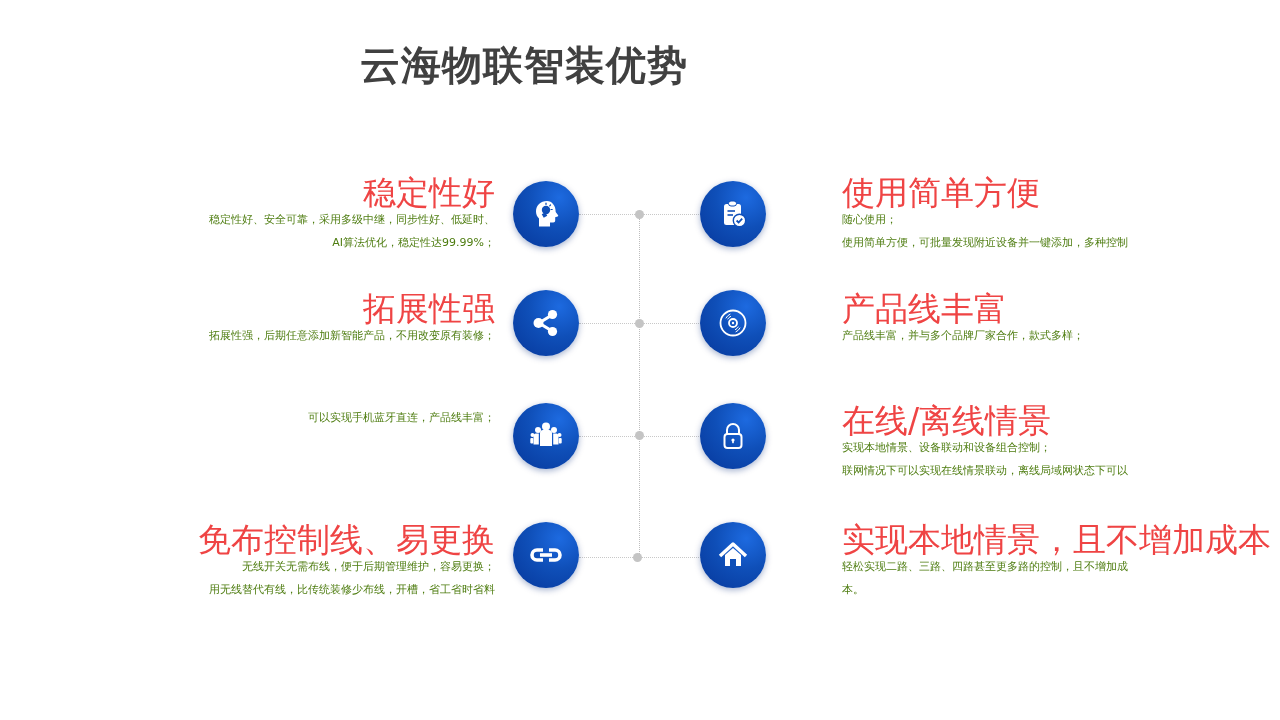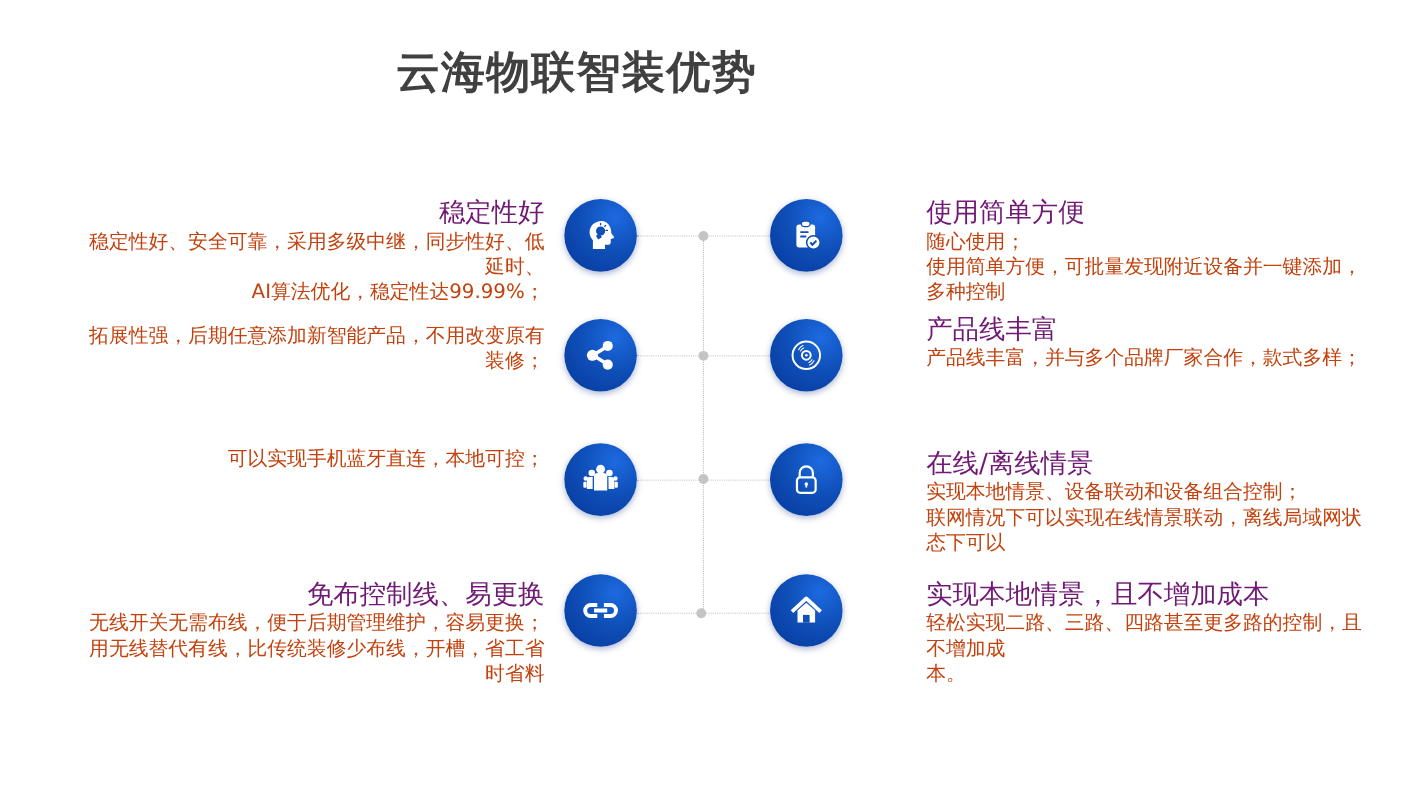--- a/index.html
+++ b/index.html
@@ -25,22 +25,22 @@
     .circle {
       position: absolute; width: 66px; height: 66px; border-radius: 50%;
       background: radial-gradient(circle at 70% 25%, #1d6ae0 0%, #0f4fb8 45%, #06379a 100%);
       box-shadow: 0 2px 6px rgba(0, 40, 120, 0.35);
       display: flex; align-items: center; justify-content: center;
     }
     .circle svg { width: 40px; height: 40px; }
     .item { position: absolute; }
     .item.left { text-align: right; right: 785px; width: 420px; }
     .item.right { text-align: left; left: 800px; width: 400px; margin-left: 42px; }
-    .item-title { font-size: 24px; line-height: 30px; color: #701a75; white-space: nowrap; }
-    .item-desc { font-size: 18px; line-height: 23px; color: #c2410c; margin-top: 0px; }
+    .item-title { font-size: 33px; line-height: 30px; color: #ef4444; white-space: nowrap; }
+    .item-desc { font-size: 11px; line-height: 23px; color: #4d7c0f; margin-top: 0px; }
   </style>
 </head>
 <body>
 
 <div class="title">云海物联智装优势</div>
 
 <div class="vline"></div>
 <div class="hline" style="top:214px;"></div>
 <div class="hline" style="top:323px;"></div>
 <div class="hline" style="top:436px;"></div>
@@ -62,36 +62,37 @@
     <rect x="16.5" y="19" width="4" height="4" fill="#0f4fb8" transform="rotate(-30 18.5 21)"></rect>
     <g stroke="#0f4fb8" stroke-width="1.2" stroke-linecap="round">
       <line x1="20" y1="9.2" x2="20" y2="10.4"></line>
       <line x1="24.5" y1="11" x2="23.7" y2="11.8"></line>
       <line x1="26.2" y1="15.5" x2="25" y2="15.5"></line>
     </g>
   </svg>
 </div>
 
 <div class="item left" style="top:294px;">
+  <div class="item-title">拓展性强</div>
   <div class="item-desc">拓展性强，后期任意添加新智能产品，不用改变原有装修；</div>
 </div>
 <div class="circle" style="left:513px; top:290px;">
   <svg viewBox="0 0 40 40">
     <g stroke="#fff" stroke-width="3.2">
       <line x1="13" y1="20" x2="26" y2="12"></line>
       <line x1="13" y1="20" x2="26" y2="28"></line>
     </g>
     <circle cx="12.5" cy="20" r="5" fill="#fff"></circle>
     <circle cx="26.5" cy="11.5" r="4.6" fill="#fff"></circle>
     <circle cx="26.5" cy="28.5" r="4.6" fill="#fff"></circle>
   </svg>
 </div>
 
 <div class="item left" style="top:406px;">
-  <div class="item-desc">可以实现手机蓝牙直连，本地可控；</div>
+  <div class="item-desc">可以实现手机蓝牙直连，产品线丰富；</div>
 </div>
 <div class="circle" style="left:513px; top:403px;">
   <svg viewBox="0 0 40 40">
     <circle cx="20" cy="10.5" r="4" fill="#fff"></circle>
     <path d="M14 17c0-1.8 1.4-3 3-3h6c1.6 0 3 1.2 3 3v13H14z" fill="#fff"></path>
     <circle cx="12" cy="14" r="3" fill="#fff"></circle>
     <path d="M7.5 20c0-1.4 1-2.4 2.3-2.4h3v11H7.5z" fill="#fff"></path>
     <circle cx="28" cy="14" r="3" fill="#fff"></circle>
     <path d="M27.2 17.6h3c1.3 0 2.3 1 2.3 2.4v8.6h-5.3z" fill="#fff"></path>
     <circle cx="6.5" cy="19" r="2" fill="#fff"></circle>
@@ -125,21 +126,21 @@
   <svg viewBox="0 0 40 40">
     <rect x="11" y="10" width="17" height="21" rx="2.5" fill="#fff"></rect>
     <rect x="15.5" y="7" width="8" height="5" rx="2.5" fill="#fff" stroke="#0f4fb8" stroke-width="1"></rect>
     <line x1="14.5" y1="17" x2="22" y2="17" stroke="#0f4fb8" stroke-width="1.6"></line>
     <line x1="14.5" y1="21" x2="20" y2="21" stroke="#0f4fb8" stroke-width="1.6"></line>
     <circle cx="26.5" cy="26.5" r="6.2" fill="#fff" stroke="#0f4fb8" stroke-width="1.4"></circle>
     <path d="M23.6 26.5l2 2 3.6-3.8" fill="none" stroke="#0f4fb8" stroke-width="1.8"></path>
   </svg>
 </div>
 
-<div class="item right" style="top:284px;">
+<div class="item right" style="top:294px;">
   <div class="item-title">产品线丰富</div>
   <div class="item-desc">产品线丰富，并与多个品牌厂家合作，款式多样；</div>
 </div>
 <div class="circle" style="left:700px; top:290px;">
   <svg viewBox="0 0 40 40">
     <circle cx="20" cy="20" r="12.5" fill="none" stroke="#fff" stroke-width="1.8"></circle>
     <circle cx="20" cy="20" r="4" fill="none" stroke="#fff" stroke-width="1.8"></circle>
     <circle cx="20" cy="20" r="1.2" fill="#fff"></circle>
     <g fill="none" stroke="#fff" stroke-width="1" stroke-linecap="round">
       <path d="M13 15a8.5 8.5 0 0 1 4-3.8"></path>

